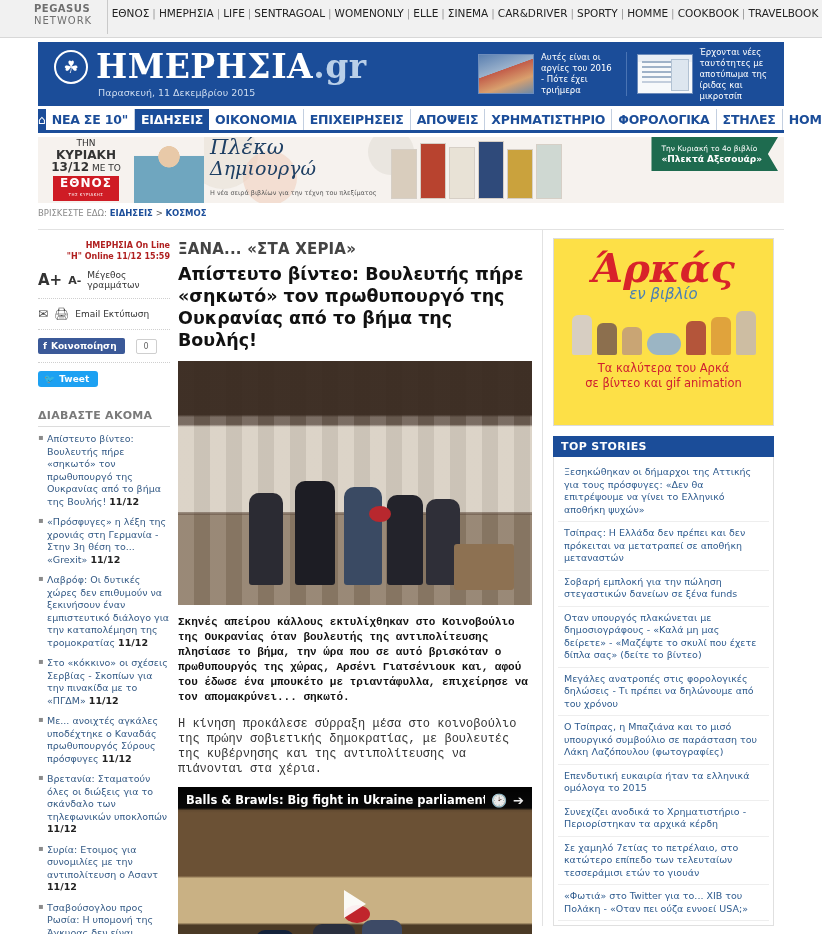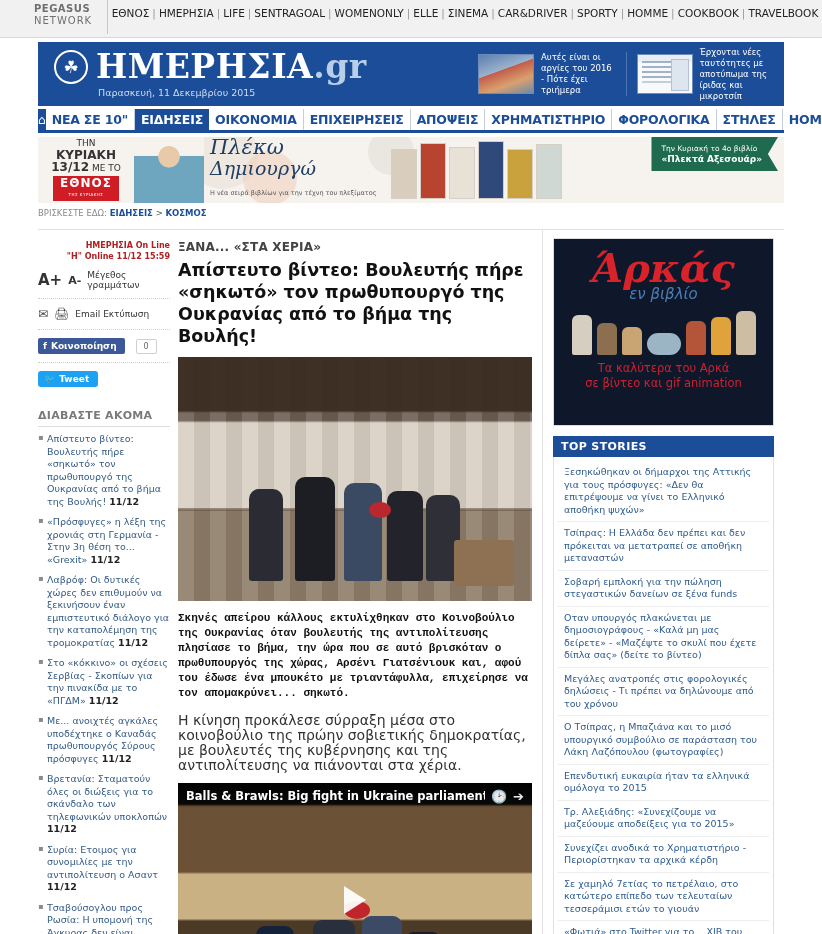--- a/index.html
+++ b/index.html
@@ -179,42 +179,42 @@
   .side-list li {
     font-size: 9.5px; line-height: 12.5px; color: #355b86;
     padding: 0 0 8px 9px; position: relative;
   }
   .side-list li::before {
     content: "▪"; position: absolute; left: 0; top: -1px; color: #8a8a8a; font-size: 8px;
   }
   .side-list .dt { color: #222; font-weight: bold; }
 
   
-  .kicker { font-size: 12px; font-weight: bold; color: #444; letter-spacing: .2px; }
+  .kicker { font-size: 15px; font-weight: bold; color: #444; letter-spacing: .2px; }
   .headline {
     font-size: 17.5px; line-height: 22px; font-weight: bold; color: #111;
     margin: 5px 0 10px;
   }
   .photo {
     width: 100%; height: 244px; position: relative; overflow: hidden;
     background: linear-gradient(180deg,#6c5d52 0 26%, #d8cfc2 27% 62%, #8e7c68 63% 100%);
   }
   .photo .wall { position:absolute; inset:0;
     background:
       linear-gradient(180deg, rgba(60,45,35,.95) 0 22%, rgba(216,206,190,.0) 23%),
       repeating-linear-gradient(90deg, rgba(255,255,255,.10) 0 16px, rgba(0,0,0,.06) 16px 32px);
   }
   .photo .floorline { position:absolute; left:0; right:0; top:62%; height:3px; background:rgba(90,70,55,.5); }
   .ph-fig { position: absolute; bottom: 8%; border-radius: 10px 10px 3px 3px; }
   .lead {
     font-size: 11px; line-height: 15px; font-weight: bold; color: #111;
     margin: 10px 0 9px;
     font-family: Liberation Mono, monospace;
   }
-  .body-p { font-size: 14px; line-height: 15px; color: #333; margin: 12px 0 10px; }
+  .body-p { font-size: 12px; line-height: 15px; color: #333; margin: 12px 0 10px; font-family: Liberation Mono, monospace; }
   .video {
     width: 100%; height: 234px; background: #0c0c0c; position: relative; overflow: hidden;
   }
   .video .scene { position:absolute; inset:0;
     background:
       linear-gradient(180deg,#0a0a0a 0 9%, #6b5135 10% 38%, #c9b184 39% 58%, #4b3a26 59% 100%);
   }
   .vid-top {
     position: absolute; left: 0; right: 0; top: 0; height: 26px;
     background: linear-gradient(180deg, rgba(0,0,0,.82), rgba(0,0,0,0));
@@ -233,21 +233,21 @@
     border-top: 3px solid #5d4733;
   }
   .podium .sign {
     position: absolute; left: 50%; transform: translateX(-50%); top: 10px;
     color: #e8c63d; font-weight: bold; font-size: 11px; line-height: 13px; text-align: center;
   }
   .vfig { position: absolute; bottom: 2%; border-radius: 9px 9px 2px 2px; }
 
   
   .arkas-ad {
-    width: 100%; height: 188px; border: 1px solid #dcdcdc; background: #0f172a;
+    width: 100%; height: 188px; border: 1px solid #dcdcdc; background: #fde047;
     position: relative; overflow: hidden; text-align: center;
   }
   .arkas-ttl {
     font-family: "DejaVu Serif","Liberation Serif",serif;
     color: #d8232a; font-size: 40px; font-weight: bold; font-style: italic;
     margin-top: 8px; line-height: 42px;
   }
   .arkas-sub { color: #4a7fb5; font-size: 15px; font-style: italic; margin-top: -4px; }
   .arkas-figs { display: flex; justify-content: center; align-items: flex-end; gap: 5px; height: 46px; margin-top: 6px; }
   .af { width: 20px; background: #cfc6ba; border-radius: 6px 6px 2px 2px; }
@@ -454,21 +454,20 @@
     <div style="margin-top:10px;">
       <div class="blue-head">TOP STORIES</div>
       <ul class="ts-list" id="top-stories-list">
           <li>Ξεσηκώθηκαν οι δήμαρχοι της Αττικής για τους πρόσφυγες: «Δεν θα επιτρέψουμε να γίνει το Ελληνικό αποθήκη ψυχών»</li>
           <li>Τσίπρας: Η Ελλάδα δεν πρέπει και δεν πρόκειται να μετατραπεί σε αποθήκη μεταναστών</li>
           <li>Σοβαρή εμπλοκή για την πώληση στεγαστικών δανείων σε ξένα funds</li>
           <li>Οταν υπουργός πλακώνεται με δημοσιογράφους - «Καλά μη μας δείρετε» - «Μαζέψτε το σκυλί που έχετε δίπλα σας» (δείτε το βίντεο)</li>
           <li>Μεγάλες ανατροπές στις φορολογικές δηλώσεις - Τι πρέπει να δηλώνουμε από του χρόνου</li>
           <li>Ο Τσίπρας, η Μπαζιάνα και το μισό υπουργικό συμβούλιο σε παράσταση του Λάκη Λαζόπουλου (φωτογραφίες)</li>
           <li>Επενδυτική ευκαιρία ήταν τα ελληνικά ομόλογα το 2015</li>
-          <li>Τρ. Αλεξιάδης: «Συνεχίζουμε να μαζεύουμε αποδείξεις για το 2015»</li>
           <li>Συνεχίζει ανοδικά το Χρηματιστήριο - Περιορίστηκαν τα αρχικά κέρδη</li>
           <li>Σε χαμηλό 7ετίας το πετρέλαιο, στο κατώτερο επίπεδο των τελευταίων τεσσεράμισι ετών το γιουάν</li>
           <li>«Φωτιά» στο Twitter για το... ΧΙΒ του Πολάκη - «Οταν πει ούζα εννοεί USA;»</li>
         </ul>
 
     </div>
 
   </div>
 </div>
 

